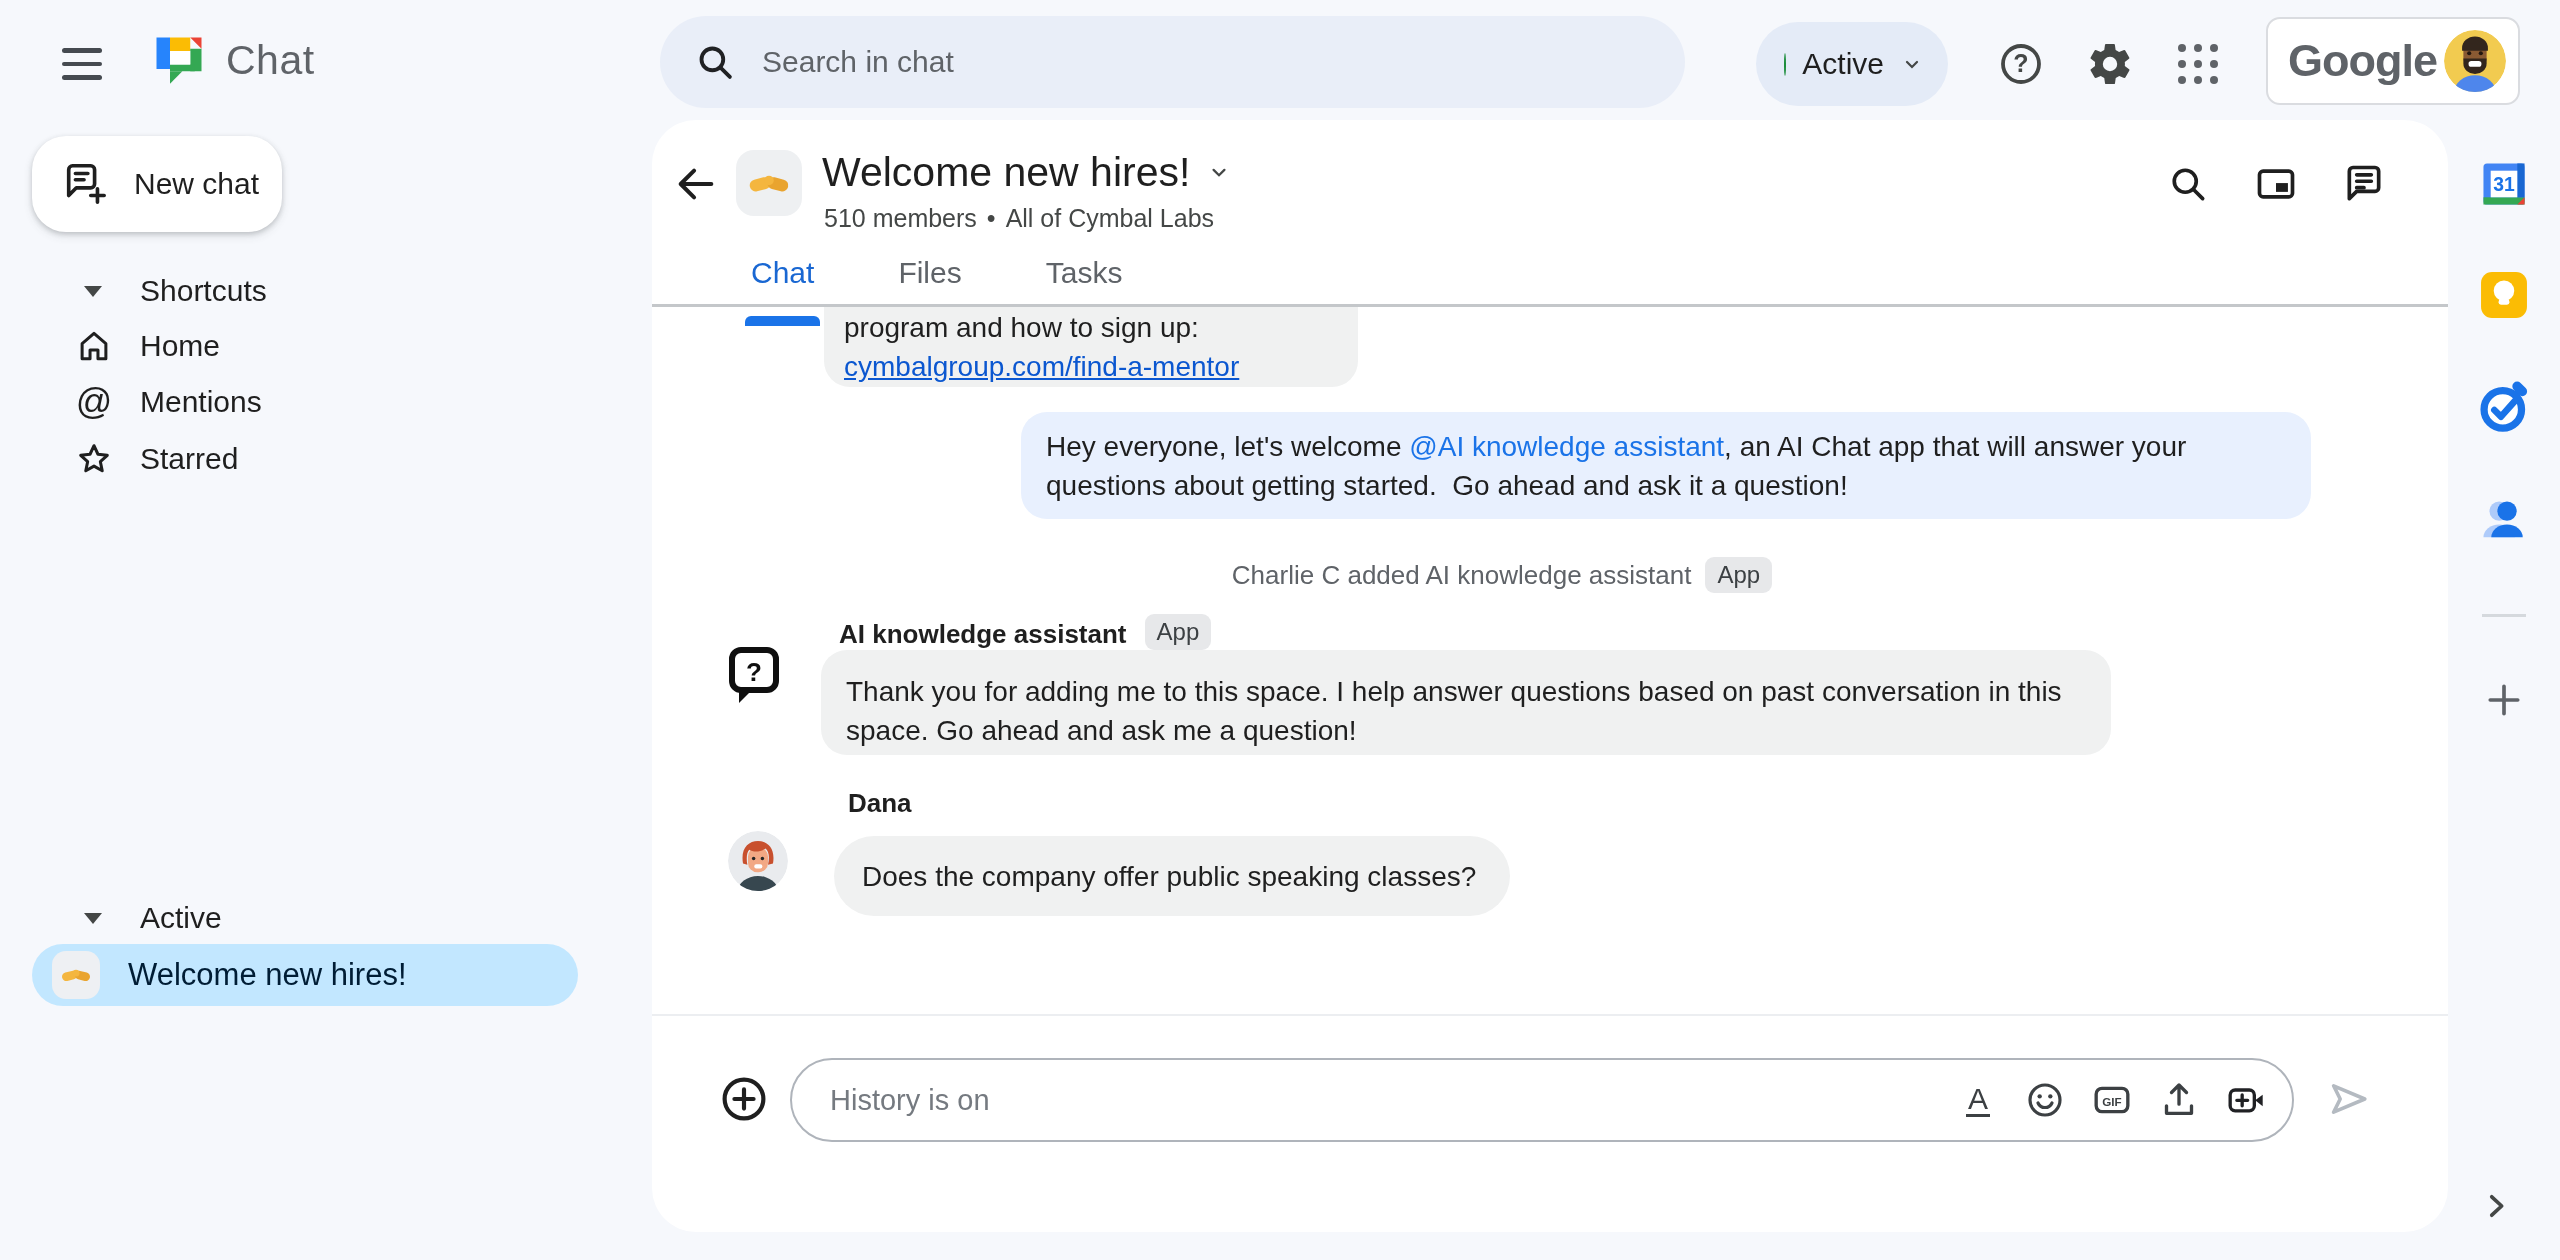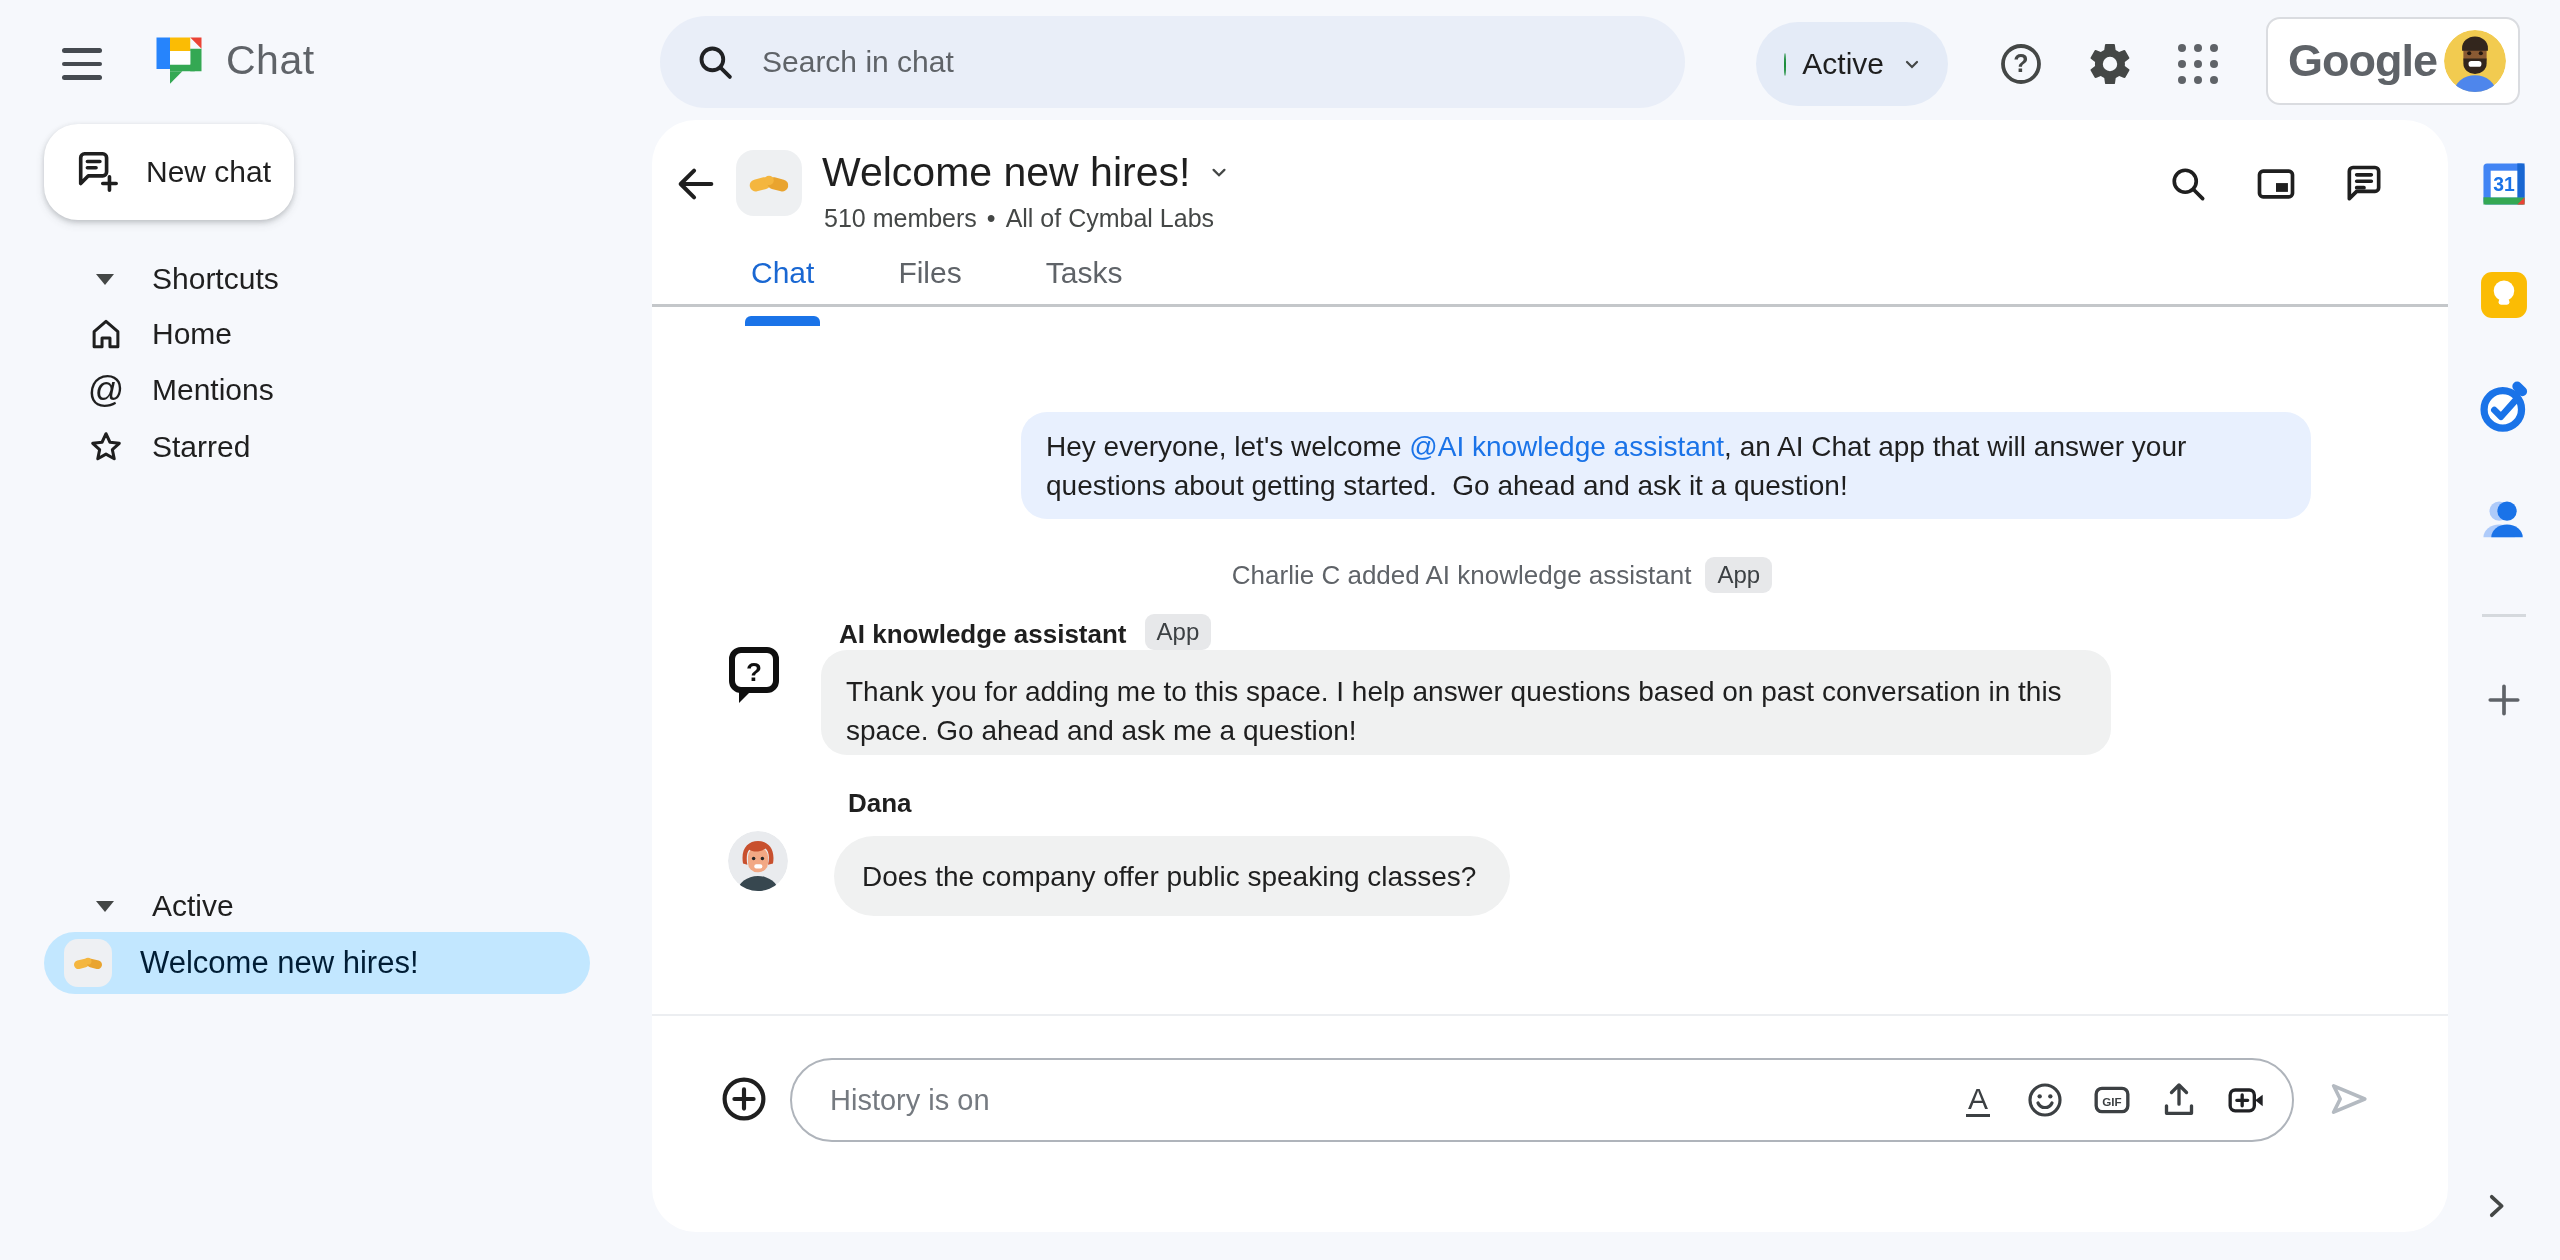--- a/index.html
+++ b/index.html
@@ -22,21 +22,21 @@
   .status-dot { width:23px; height:23px; border-radius:50%; background:#1e8e3e; }
   .status-label { font-size:30px; font-weight:500; color:#1f1f1f; flex:1; }
   .tb-icon-btn { position:absolute; top:38px; width:52px; height:52px; display:flex; align-items:center; justify-content:center; }
   .apps-grid { display:grid; grid-template-columns:repeat(3,8px); grid-template-rows:repeat(3,8px); gap:8px; }
   .apps-grid i { width:8px; height:8px; border-radius:50%; background:#5f6368; }
   .account-box { position:absolute; left:2266px; top:17px; width:254px; height:88px; background:#fff; border:2px solid #dadce0; border-radius:14px; display:flex; align-items:center; justify-content:space-between; padding:0 12px 0 20px; }
   .google-logo { font-size:45px; font-weight:600; color:#5f6368; letter-spacing:-1px; }
   .avatar-man { width:62px; height:62px; border-radius:50%; overflow:hidden; }
 
   
-  .sidebar { position:absolute; left:0; top:108px; width:652px; height:1140px;margin-left:12px; }
+  .sidebar { position:absolute; left:0; top:120px; width:652px; height:1140px; }
   .new-chat { position:absolute; left:32px; top:16px; width:250px; height:96px; background:#fff; border-radius:34px; box-shadow:0 2px 5px rgba(60,64,67,.22), 0 4px 10px rgba(60,64,67,.12); display:flex; align-items:center; gap:26px; padding:0 0 0 30px; }
   .new-chat-label { font-size:30px; font-weight:500; color:#1f1f1f; }
   .side-section { position:absolute; left:0; width:640px; height:44px; display:flex; align-items:center; }
   .tri-arrow { width:0; height:0; border-left:9px solid transparent; border-right:9px solid transparent; border-top:11px solid #444746; margin-left:84px; }
   .side-section-label { font-size:30px; font-weight:500; color:#1f1f1f; margin-left:38px; }
   .side-item { position:absolute; left:0; width:640px; height:48px; display:flex; align-items:center; }
   .side-item .si-icon { width:40px; margin-left:74px; display:flex; justify-content:center; }
   .side-item .si-label { font-size:30px; color:#1f1f1f; margin-left:26px; }
   .at-glyph { font-size:36px; color:#1f1f1f; line-height:1; }
   .space-pill { position:absolute; left:32px; top:824px; width:546px; height:62px; background:#c2e7ff; border-radius:31px; display:flex; align-items:center; gap:28px; padding:0 0 0 20px; }
@@ -293,20 +293,24 @@
       </button>
     </div>
 
     <nav class="tabs">
       <span class="tab active">Chat</span>
       <span class="tab">Files</span>
       <span class="tab">Tasks</span>
     </nav>
     <div class="tabs-divider"></div>
 
+    <div class="bubble bubble-older">
+      <div class="msg-text">program and how to sign up:</div>
+      <a href="#">cymbalgroup.com/find-a-mentor</a>
+    </div>
 
     <div class="bubble-welcome">
       <span class="msg-text">Hey everyone, let's welcome </span><span class="mention">@AI knowledge assistant</span><span class="msg-text">, an AI Chat app that will answer your questions about getting started.  Go ahead and ask it a question!</span>
     </div>
 
     <div class="system-row">
       <span>Charlie C added AI knowledge assistant</span>
       <span class="app-badge">App</span>
     </div>
 

